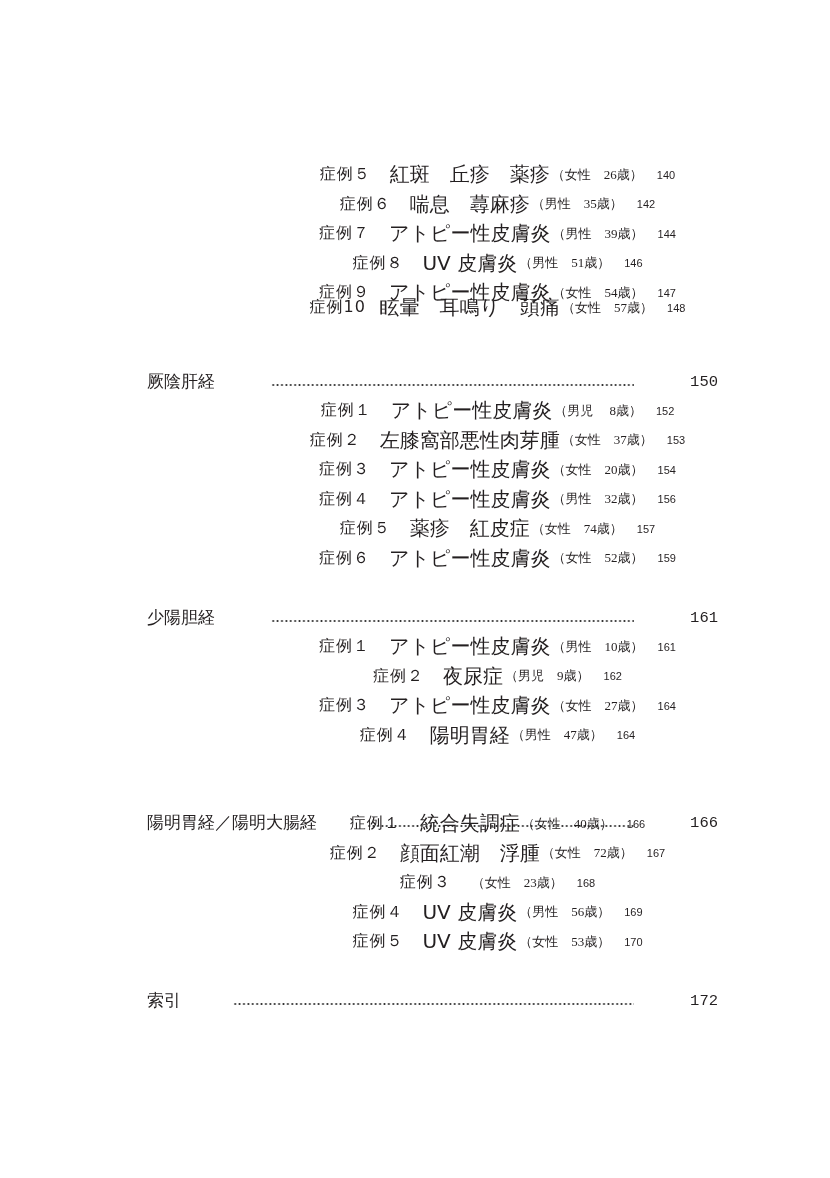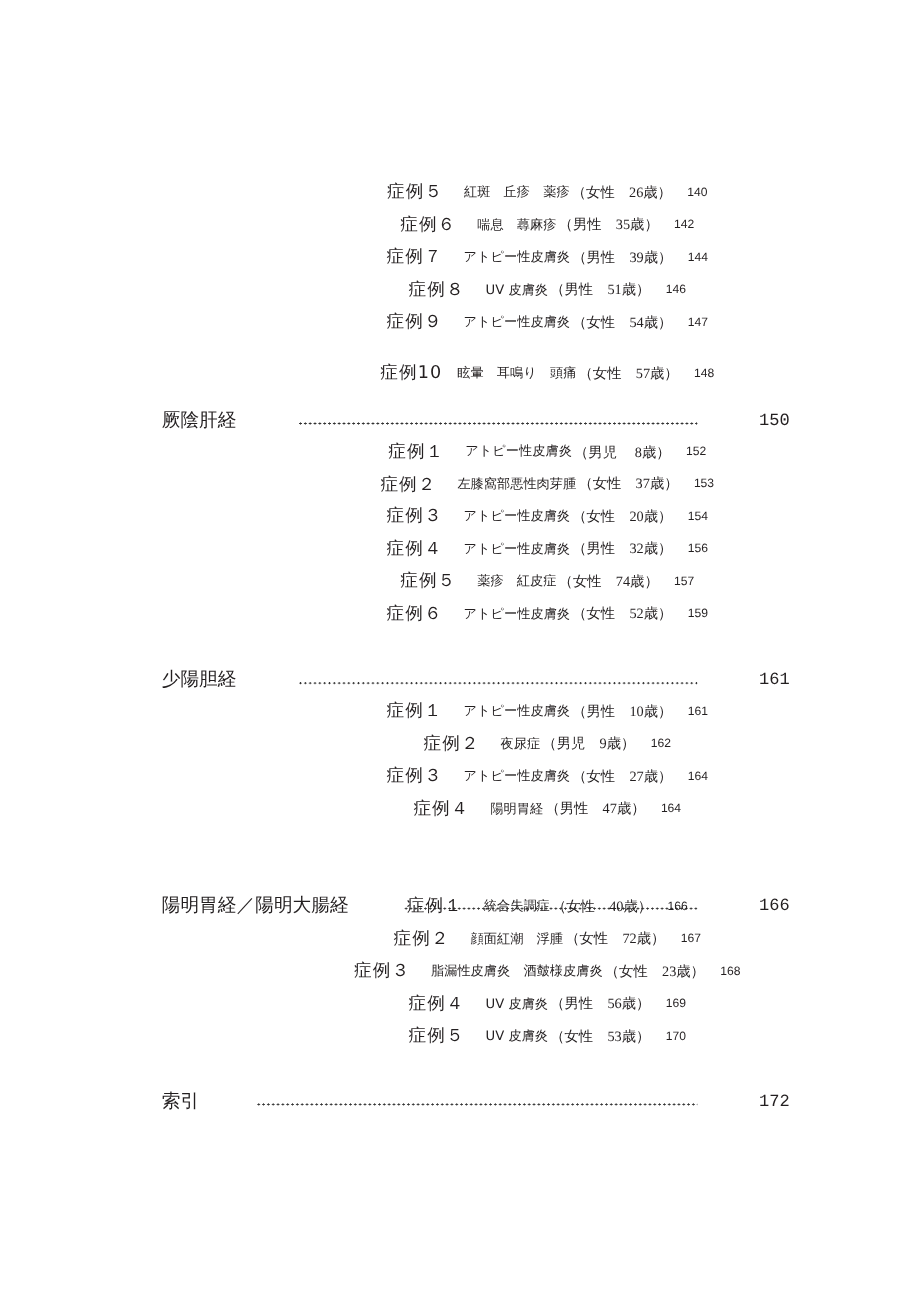--- a/index.html
+++ b/index.html
@@ -8,21 +8,21 @@
     position: relative; overflow: hidden;
     font-family: "DejaVu Sans", "Liberation Sans", sans-serif;
   }
   .toc { position: absolute; left: 0; top: 0; width: 830px; }
   .row {
     position: absolute; left: 0; width: 830px; height: 29px;
     display: flex; align-items: center; white-space: nowrap;
   }
   .case-row { padding-left: 165px; box-sizing: border-box; font-size: 16px; justify-content: center; }
   .case-no { display: inline-block; width: 70px; font-size: 16px; letter-spacing: 1px; }
-  .case-title { font-size: 12px; }
+  .case-title { font-size: 20px; }
   .meta { font-family: "Liberation Serif", "DejaVu Serif", serif; font-size: 13px; margin-left: 2px; }
   .page { font-family: Liberation Sans, sans-serif; font-size: 11px; margin-left: 14px; }
   .sec-row { padding-left: 147px; padding-right: 112px; box-sizing: border-box; font-size: 17px; gap: 46px; }
   .sec-title { font-size: 17px; }
   .leader {
     flex: 1; height: 2px; margin: 6px 10px 0 10px;
     background-image: radial-gradient(circle, #333 0.9px, transparent 1.1px);
     background-size: 4.4px 2px; background-repeat: repeat-x;
   }
   .sec-page { font-family: Liberation Mono, monospace; font-size: 15.5px; }
@@ -55,21 +55,21 @@
     <span class="case-title">UV 皮膚炎</span>
     <span class="meta">（男性　51歳）</span>
     <span class="page">146</span>
   </div>
   <div class="row case-row" style="top:278px">
     <span class="case-no">症例９</span>
     <span class="case-title">アトピー性皮膚炎</span>
     <span class="meta">（女性　54歳）</span>
     <span class="page">147</span>
   </div>
-  <div class="row case-row" style="top:325px">
+  <div class="row case-row" style="top:293px">
     <span class="case-no">症例10</span>
     <span class="case-title">眩暈　耳鳴り　頭痛</span>
     <span class="meta">（女性　57歳）</span>
     <span class="page">148</span>
   </div>
 
   <div class="row sec-row" style="top:367px">
     <span class="sec-title">厥陰肝経</span>
     <span class="leader"></span>
     <span class="sec-page">150</span>
@@ -153,21 +153,20 @@
     <span class="page">166</span>
   </div>
   <div class="row case-row" style="top:838.5px">
     <span class="case-no">症例２</span>
     <span class="case-title">顔面紅潮　浮腫</span>
     <span class="meta">（女性　72歳）</span>
     <span class="page">167</span>
   </div>
   <div class="row case-row" style="top:868px">
     <span class="case-no">症例３</span>
-    <span class="case-title">脂漏性皮膚炎　酒皶様皮膚炎</span>
     <span class="meta">（女性　23歳）</span>
     <span class="page">168</span>
   </div>
   <div class="row case-row" style="top:897.5px">
     <span class="case-no">症例４</span>
     <span class="case-title">UV 皮膚炎</span>
     <span class="meta">（男性　56歳）</span>
     <span class="page">169</span>
   </div>
   <div class="row case-row" style="top:927px">

